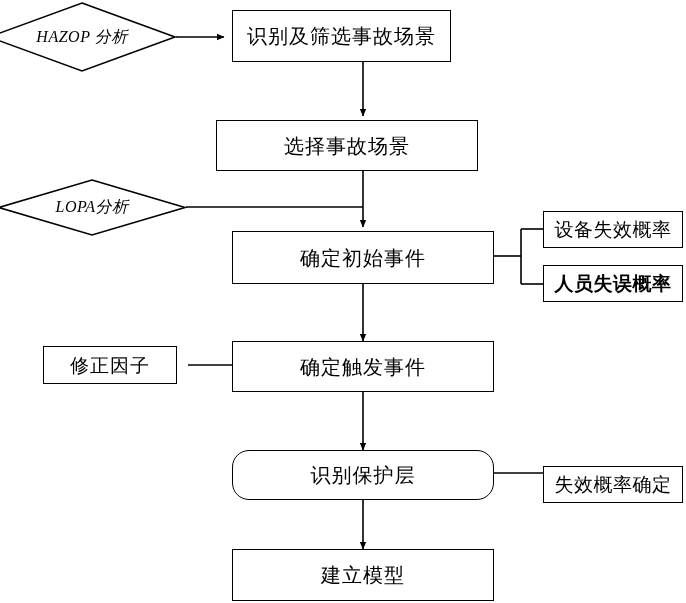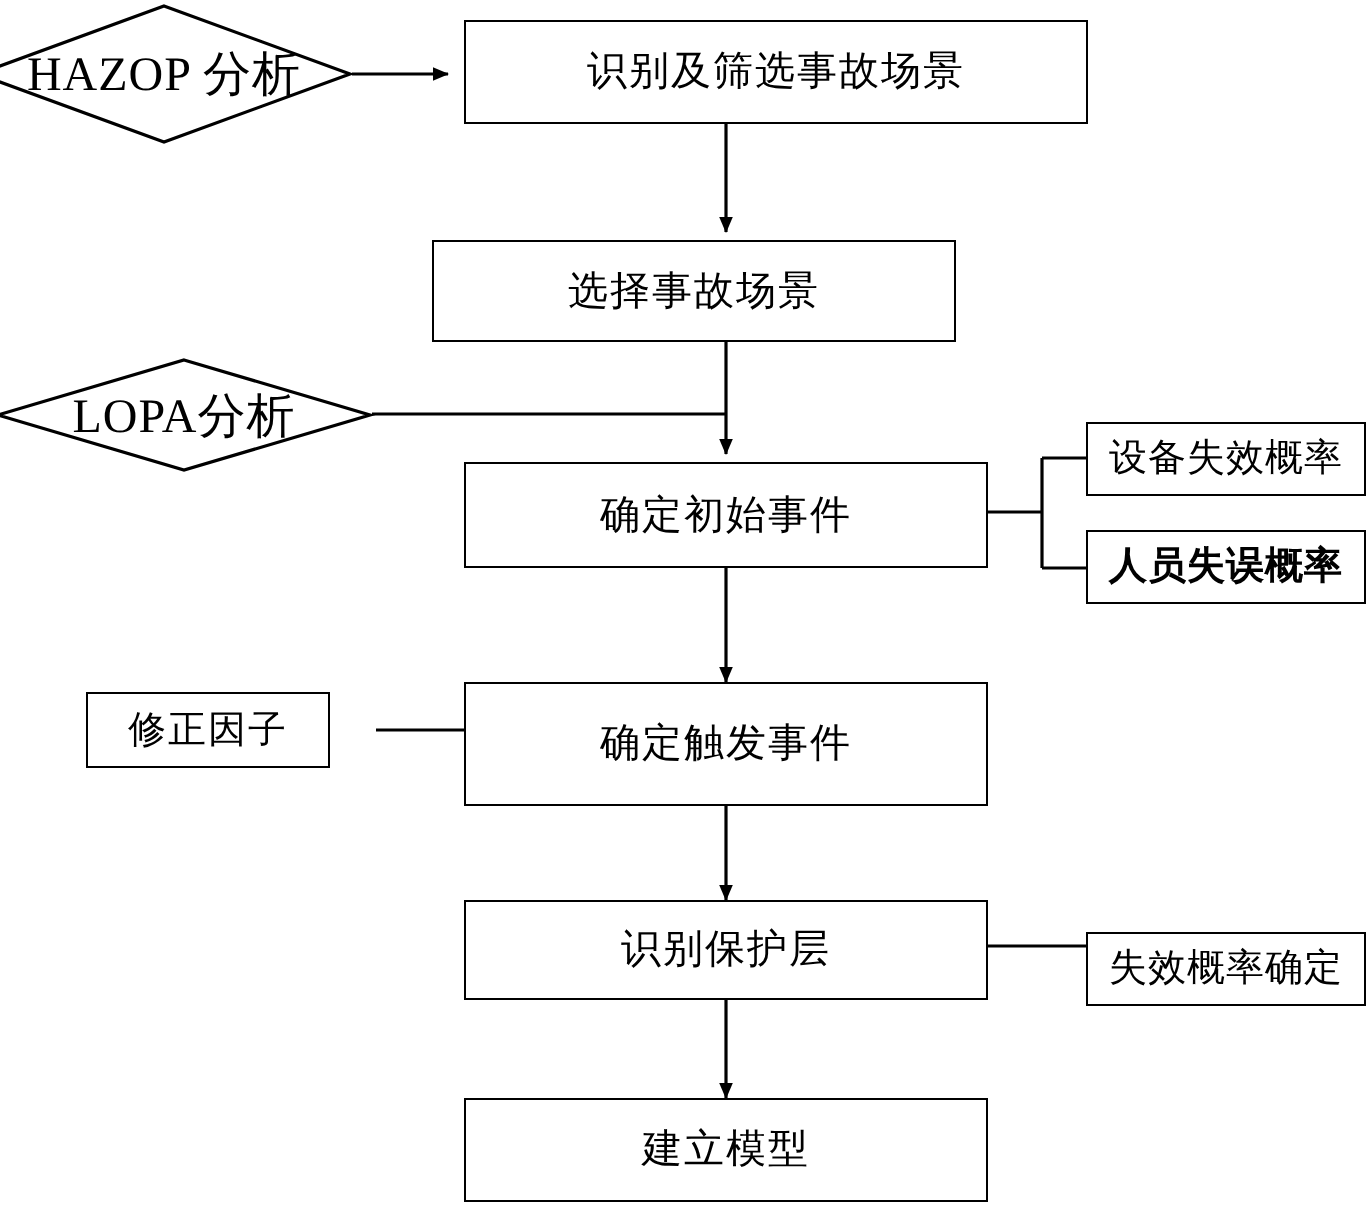--- a/index.html
+++ b/index.html
@@ -47,23 +47,24 @@
   }
   .diamond svg {
     position: absolute;
     left: 0;
     top: 0;
     overflow: visible;
   }
   .diamond .label {
     position: relative;
     z-index: 2;
-    font-size: 24px;
+    font-size: 16px;
     letter-spacing: 0.5px;
     white-space: nowrap;
+    font-style: italic;
   }
   #wires {
     position: absolute;
     left: 0;
     top: 0;
     width: 686px;
     height: 603px;
     z-index: 1;
   }
 </style>
@@ -123,21 +124,21 @@
     </g>
   </svg>
 
   <div class="node diamond" style="left:-12px; top:2px; width:188px; height:70px;">
     <svg width="188" height="70" viewBox="0 0 188 70">
       <polygon points="94,1 187,35 94,69 1,35" fill="#ffffff" stroke="#000000" stroke-width="1.6"></polygon>
     </svg>
     <span class="label">HAZOP 分析</span>
   </div>
 
-  <div class="node box" style="left:232px; top:10px; width:312px; height:52px;">
+  <div class="node box" style="left:232px; top:10px; width:219px; height:52px;">
     <span class="label">识别及筛选事故场景</span>
   </div>
 
   <div class="node box" style="left:216px; top:120px; width:262px; height:51px;">
     <span class="label">选择事故场景</span>
   </div>
 
   <div class="node diamond" style="left:-2px; top:179px; width:188px; height:57px;">
     <svg width="188" height="57" viewBox="0 0 188 57">
       <polygon points="94,1 187,28.5 94,56 1,28.5" fill="#ffffff" stroke="#000000" stroke-width="1.6"></polygon>
@@ -150,29 +151,29 @@
   </div>
 
   <div class="node box side-box" style="left:543px; top:211px; width:140px; height:37px;text-align:center;">
     <span class="label">设备失效概率</span>
   </div>
 
   <div class="node box side-box" style="left:543px; top:265px; width:140px; height:37px;font-weight:bold;">
     <span class="label">人员失误概率</span>
   </div>
 
-  <div class="node box small-box" style="left:43px; top:346px; width:122px; height:38px;">
+  <div class="node box small-box" style="left:43px; top:346px; width:134px; height:38px;">
     <span class="label">修正因子</span>
   </div>
 
-  <div class="node box" style="left:232px; top:341px; width:262px; height:62px;">
+  <div class="node box" style="left:232px; top:341px; width:262px; height:51px;">
     <span class="label">确定触发事件</span>
   </div>
 
-  <div class="node box" style="left:232px; top:450px; width:262px; height:50px;">
+  <div class="node box" style="left:232px; top:450px; width:262px; height:50px;border-radius:17px;">
     <span class="label">识别保护层</span>
   </div>
 
   <div class="node box side-box" style="left:543px; top:454px; width:140px; height:37px;margin-top:12px;">
     <span class="label">失效概率确定</span>
   </div>
 
   <div class="node box" style="left:232px; top:549px; width:262px; height:52px;">
     <span class="label">建立模型</span>
   </div>

